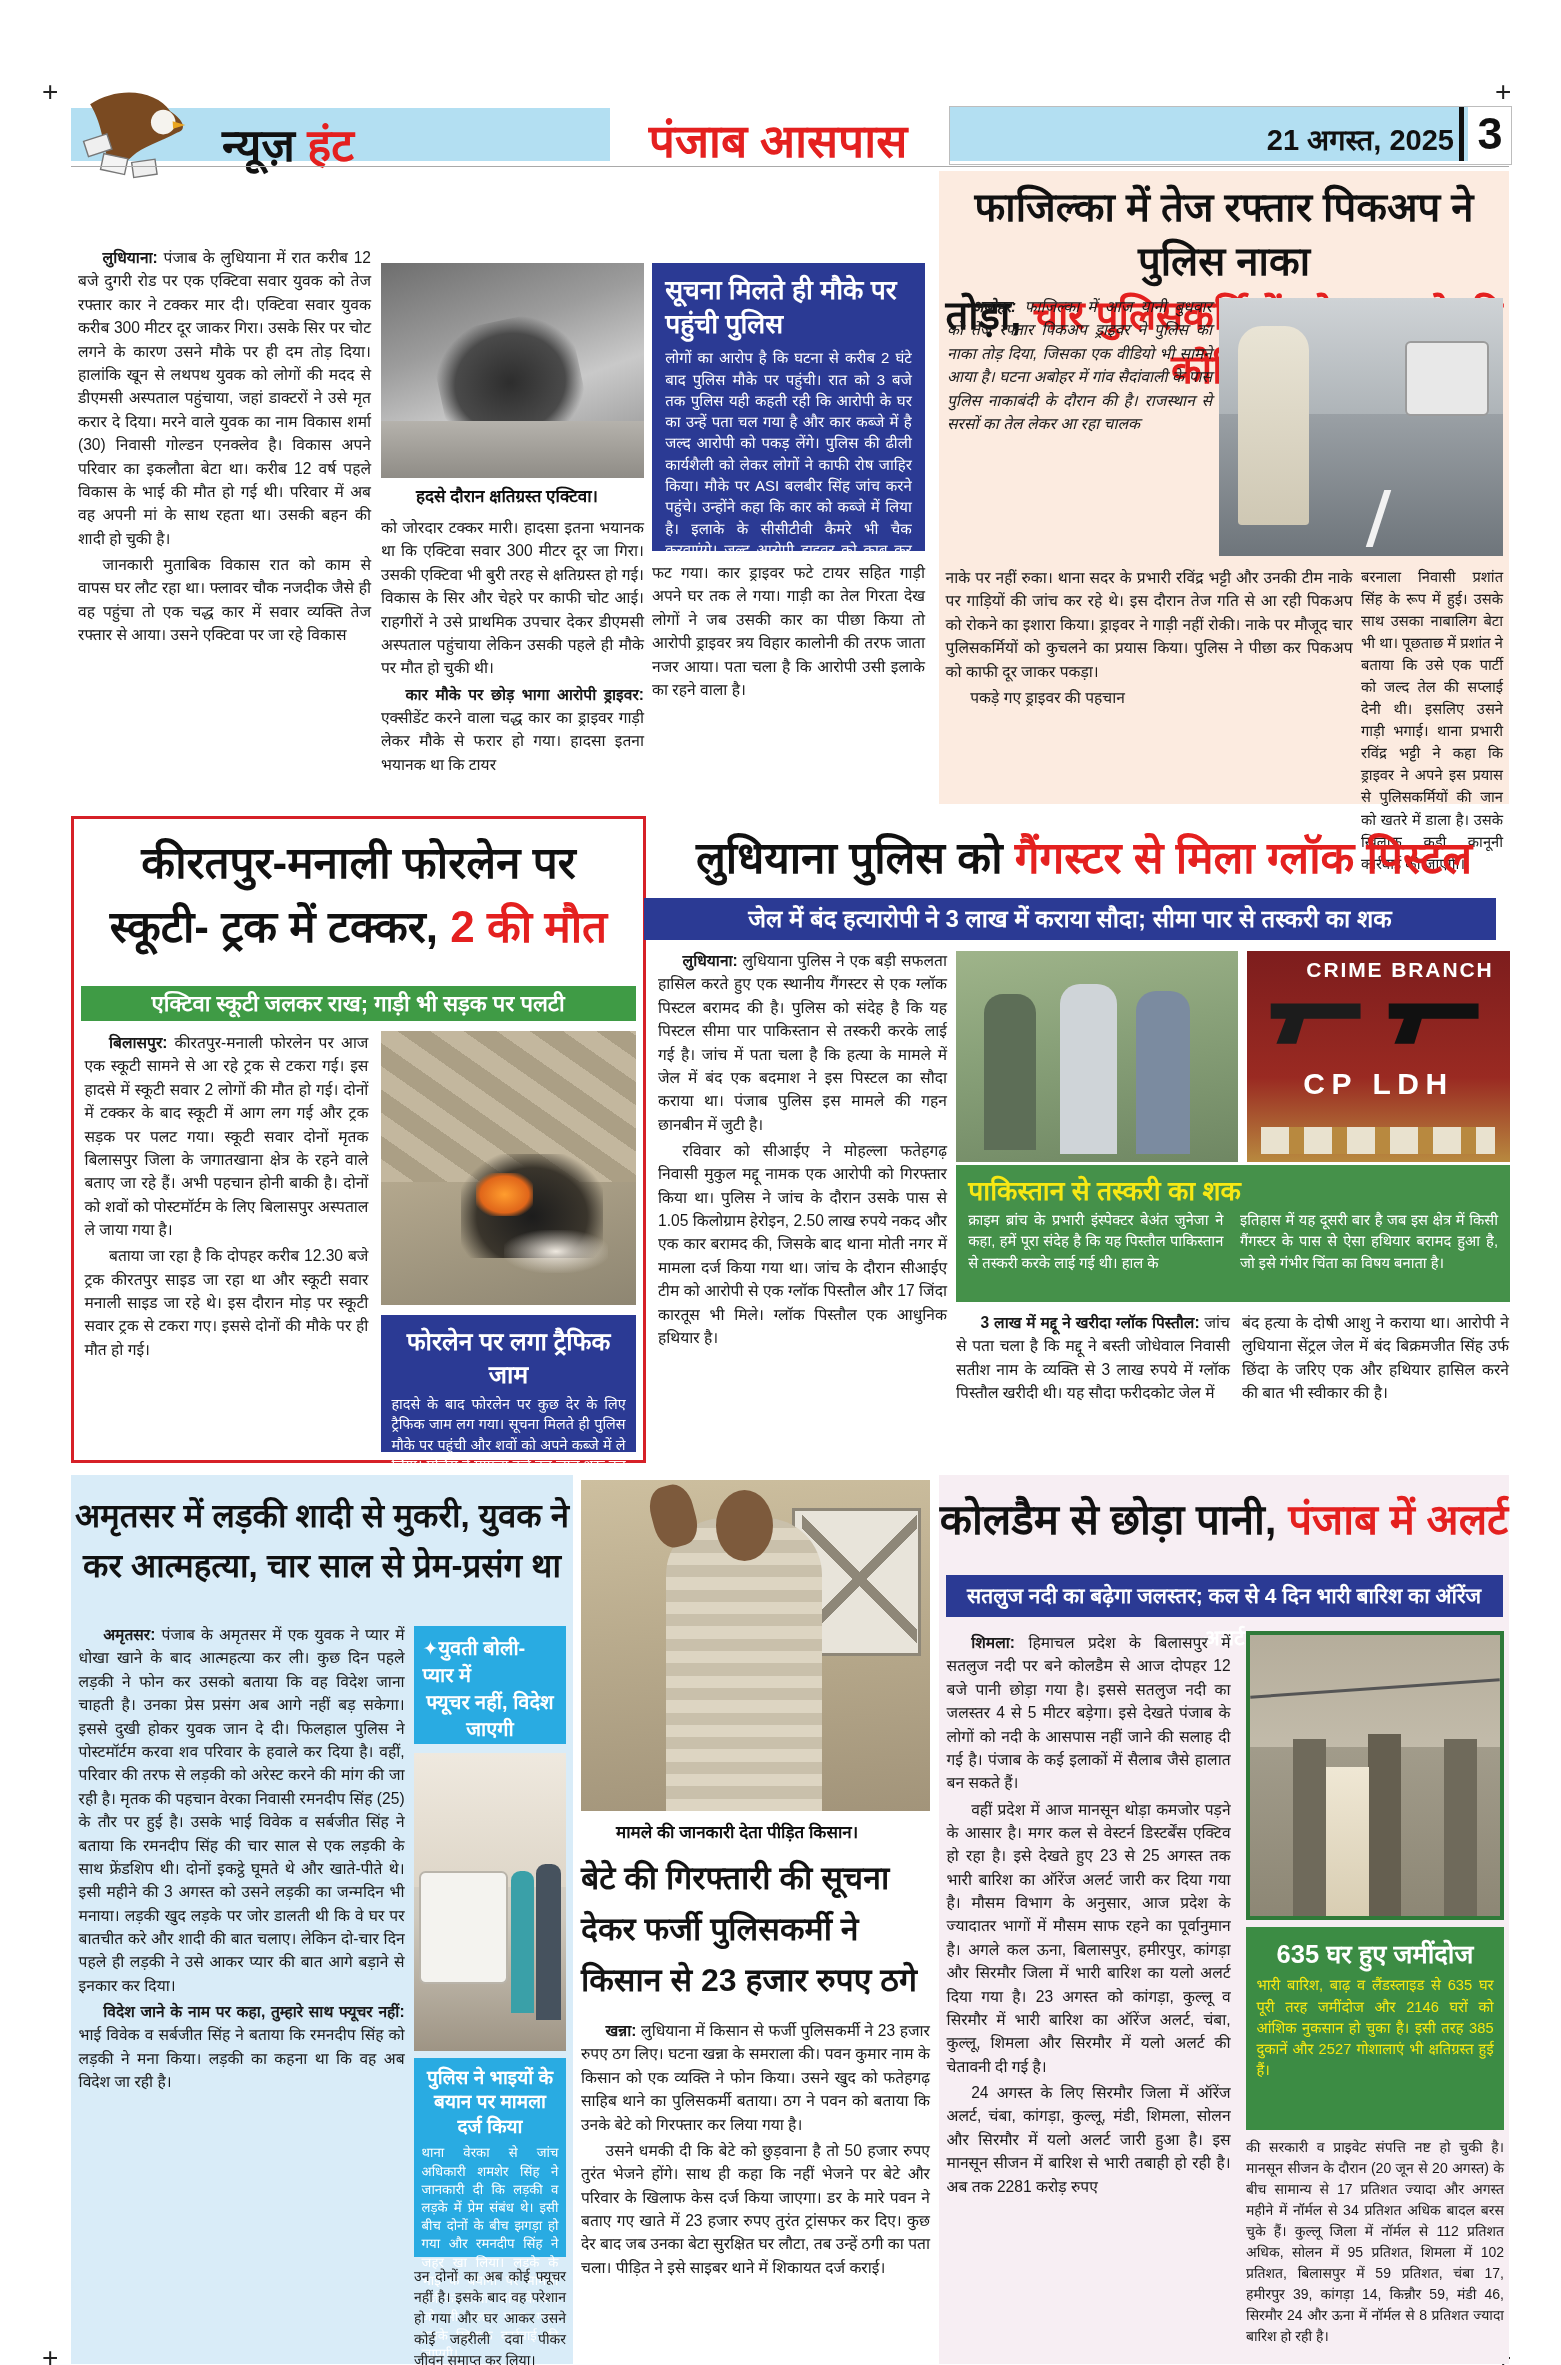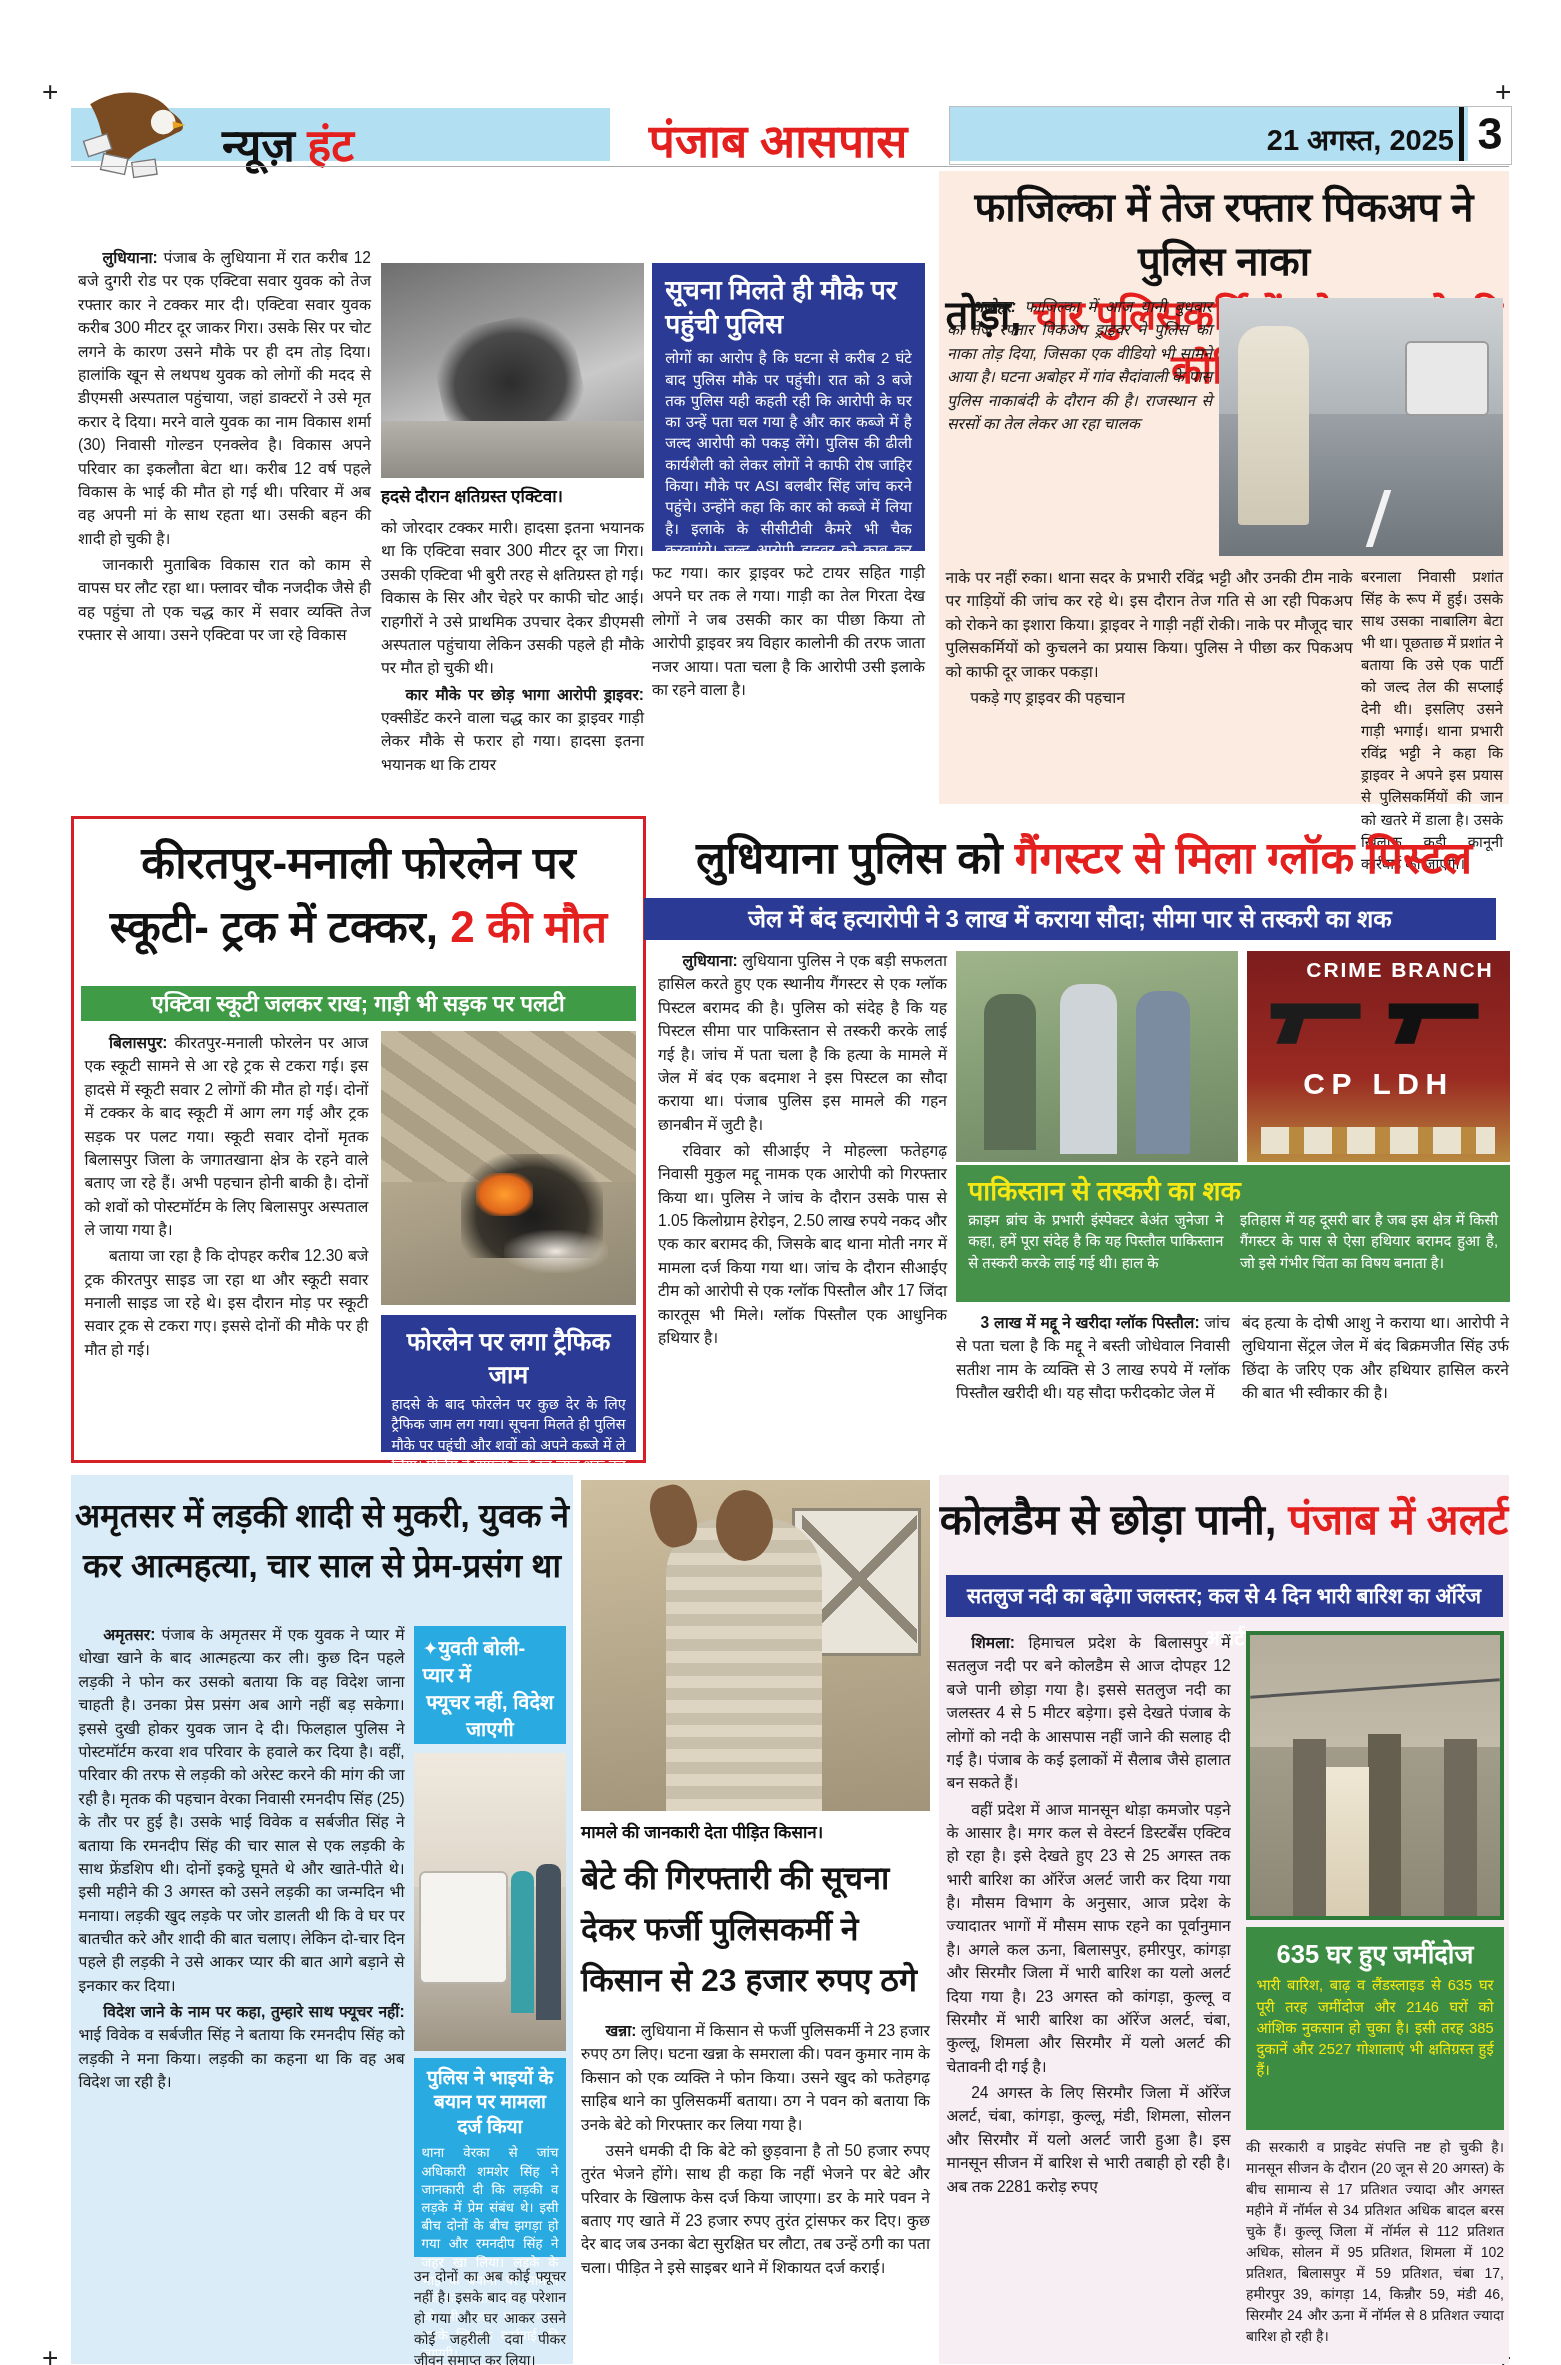--- a/index.html
+++ b/index.html
@@ -11,21 +11,21 @@
   .dl{font-weight:bold;}
   .hl{font-weight:bold;letter-spacing:0px;}
   .red{color:#e4201f;}
   .wht{color:#ffffff;}
   .ylw{color:#f7e814;}
   .center{text-align:center;}
   .band{background:#b3dff2;}
   .navybox{background:#2b3a94;color:#fff;}
   .cyanbox{background:#29abe2;color:#fff;}
   .greenbox{background:#45914a;color:#fff;}
-  .caption{font-weight:bold;font-size:17px;color:#111;}
+  .caption{font-weight:bold;font-size:17px;color:#111;margin-left:35px;}
   .crop{color:#222;font-size:28px;font-weight:normal;}
   .imgframe{overflow:hidden;}
 </style>
 </head>
 <body>
 
 <div class="page">
 
   <div class="abs crop" style="left:42px;top:76px;">+</div>
   <div class="abs crop" style="left:1495px;top:76px;">+</div>

